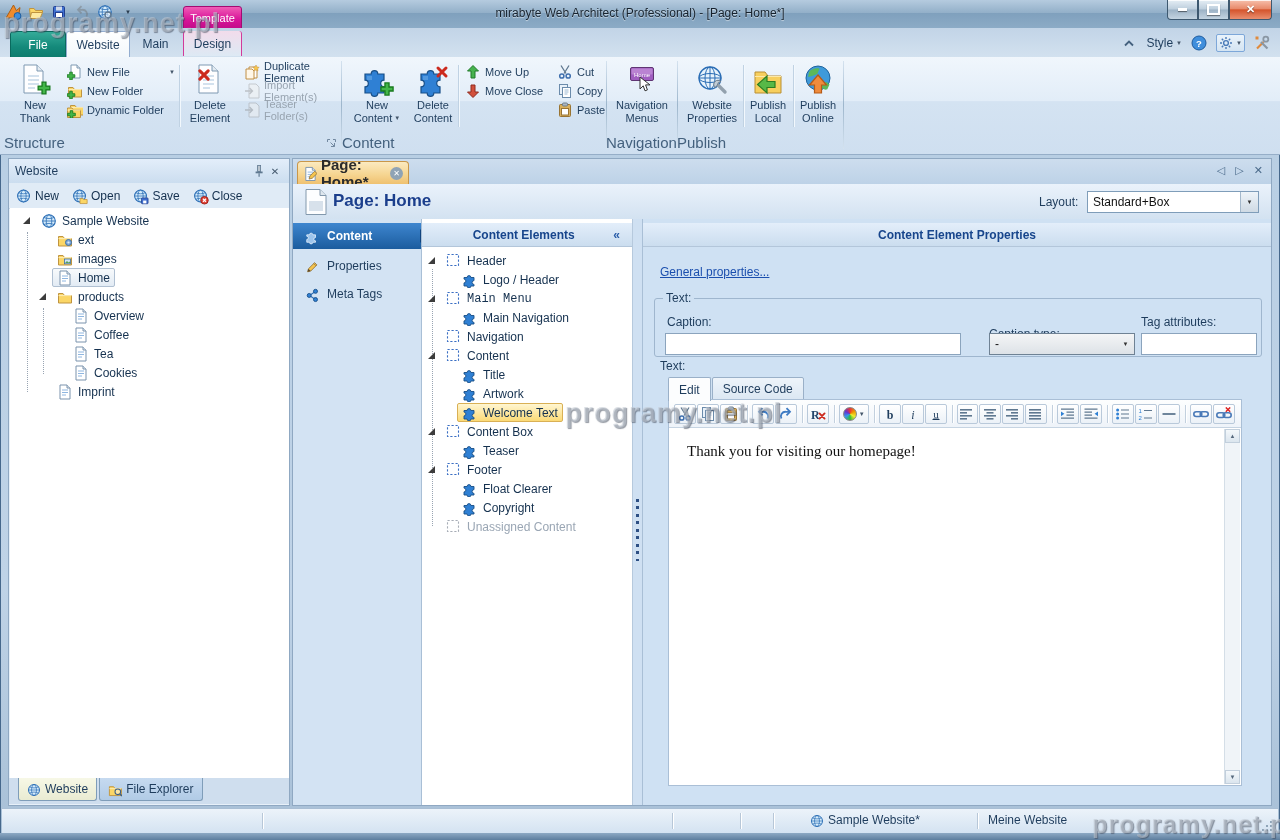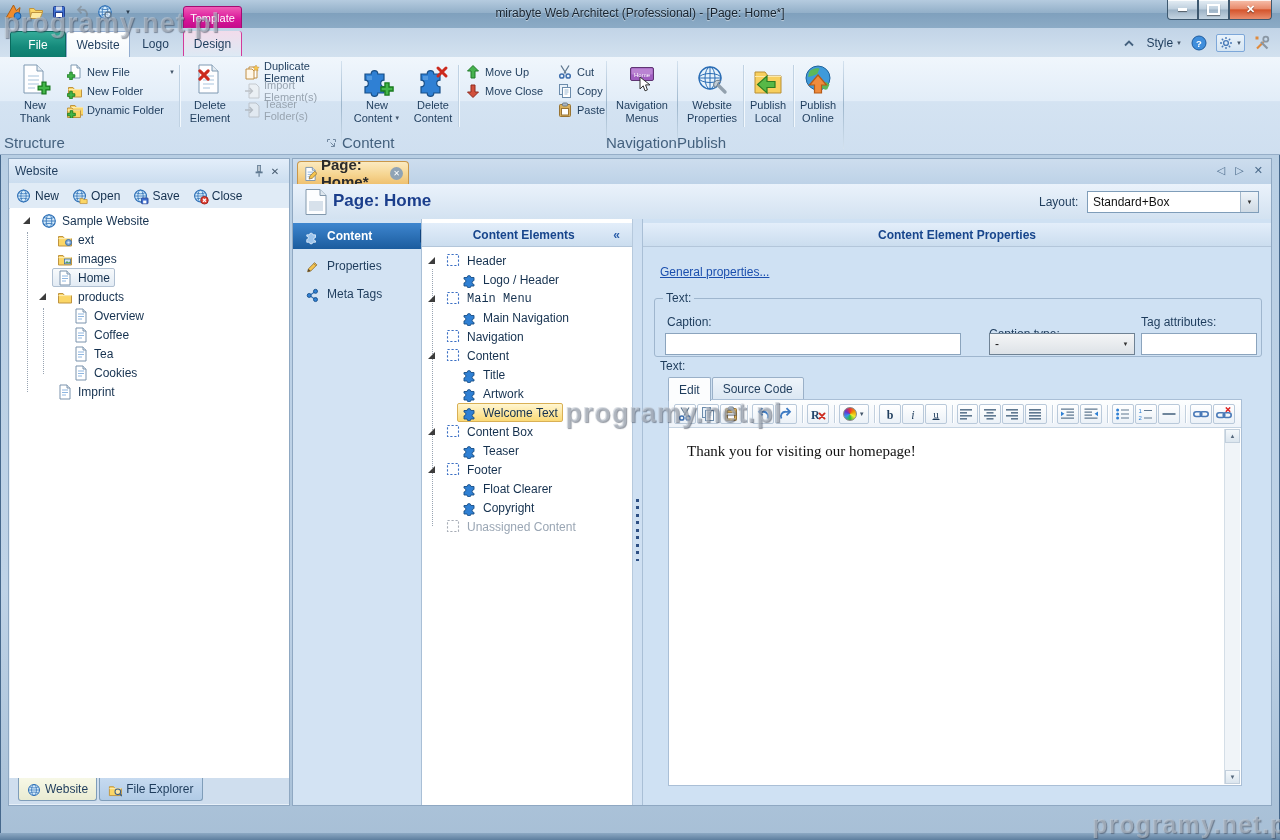--- a/index.html
+++ b/index.html
@@ -216,21 +216,21 @@
           <span class="wclose">✕</span>
         </div>
     </div>
   </div>
 
   <div class="ctx">Template</div>
 
   <div class="tabrow">
     <div class="rtab file" style="left:10px;width:54px">File</div>
     <div class="rtab sel" style="left:66px;width:62px">Website</div>
-    <div class="rtab" style="left:130px;width:51px">Logo</div>
+    <div class="rtab" style="left:130px;width:51px">Main</div>
     <div class="rtab ctxtab" style="left:183px;width:57px">Design</div>
     <div class="rright">
       <span class="rrbtn">
           <span>
             <svg width="16" height="12" viewBox="0 0 16 12">
               <path d="M4 8.5l4-4 4 4" stroke="#44617e" fill="none" stroke-width="1.8"></path>
             </svg>
           </span>
         </span>
       <span class="rrbtn">
@@ -1209,18 +1209,39 @@
             <div class="escroll">
               <span class="sarrow up">▲</span>
               <span class="sarrow dn">▼</span>
             </div>
           </div>
         </div>
       </div>
     </div>
   </div>
 
+  <div class="statusbar">
+    <span class="sbsep" style="left:260px"></span>
+    <span class="sbsep" style="left:670px"></span>
+    <span class="sbsep" style="left:738px"></span>
+    <span class="sbsep" style="left:771px"></span>
+    <div class="sbitem" style="left:808px">
+      <span class="ic13">
+          <svg width="16" height="16" viewBox="0 0 16 16">
+            <circle cx="8" cy="8" r="6.3" fill="#d6ecfb" stroke="#2a6db5" stroke-width="1.1"></circle>
+            <ellipse cx="8" cy="8" rx="2.8" ry="6.3" fill="none" stroke="#2a6db5" stroke-width=".8"></ellipse>
+            <path d="M1.7 8h12.6M2.8 4.4c3.3 1.6 7.1 1.6 10.4 0M2.8 11.6c3.3-1.6 7.1-1.6 10.4 0" fill="none" stroke="#2a6db5" stroke-width=".8"></path>
+          </svg>
+        </span>
+      <span>Sample Website*</span>
+    </div>
+    <span class="sbsep" style="left:975px"></span>
+    <div class="sbitem" style="left:986px">
+      <span>Meine Website</span>
+    </div>
+    <span class="grip"></span>
+  </div>
   <div class="bottomframe"></div>
 
   <div class="wm" style="left:3px;top:8px">programy.net.pl</div>
   <div class="wm" style="left:565px;top:398px">programy.net.pl</div>
   <div class="wm" style="left:1092px;top:810px;font-size:25px">programy.net.pl</div>
 </div>
 
 </body></html>

